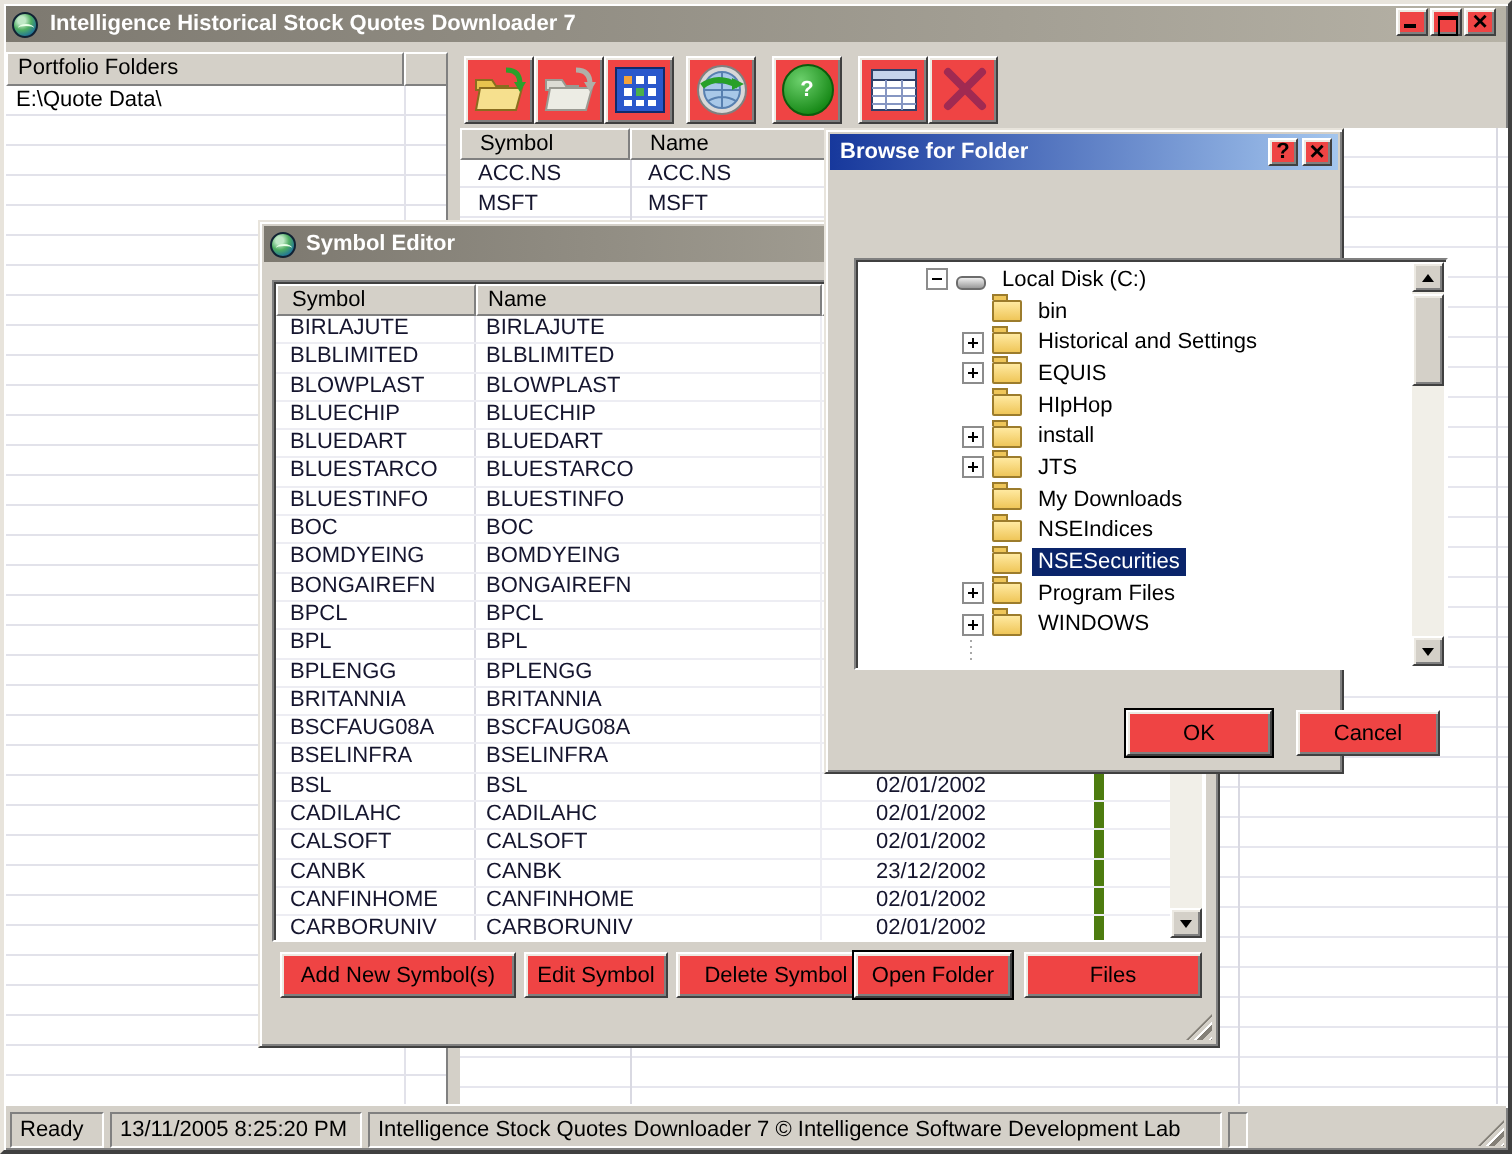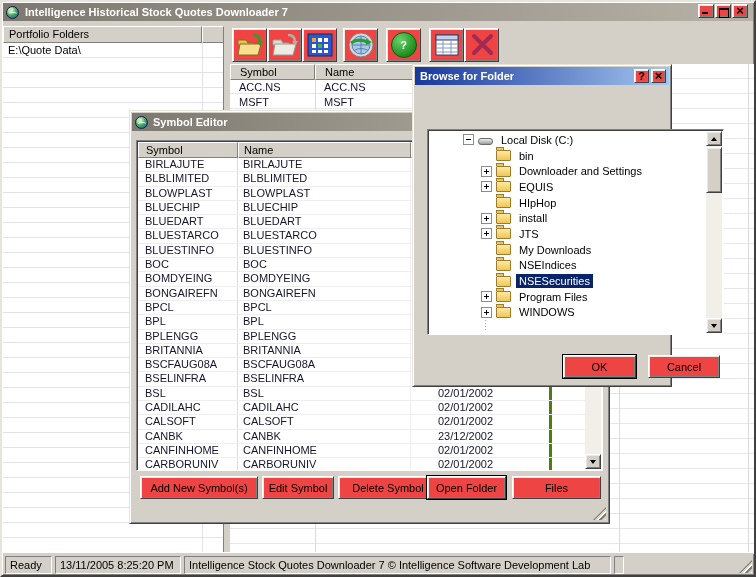--- a/index.html
+++ b/index.html
@@ -66,21 +66,21 @@
   
   #symbol-editor{position:absolute;left:127px;top:108px;width:481px;height:414px;}
   #se-titlebar{position:absolute;left:2px;top:2px;right:2px;height:18px;display:flex;align-items:center;gap:5px;padding-left:3px;}
   #se-table{position:absolute;left:6px;top:29px;width:467px;height:331px;background:#fff;
       border:1px solid;border-color:#808080 #fff #fff #808080;box-shadow:inset 1px 1px 0 #404040;overflow:hidden;}
   #se-header{position:absolute;left:1px;top:1px;right:17px;height:16px;display:flex;background:#d4d0c8;}
   #se-rows{position:absolute;left:1px;top:17px;right:17px;}
   .se-row{display:flex;height:14.3px;line-height:13.5px;font-size:11px;color:#15152e;border-bottom:1px solid #ededf3;}
   .se-row .c-sym{width:100px;padding-left:7px;border-right:1px solid #dcdce4;overflow:hidden;}
   .se-row .c-name{width:173px;padding-left:5px;border-right:1px solid #ededf3;overflow:hidden;}
-  .se-row .c-date{width:141px;padding-left:27px;border-right:3px solid #4d7c0f;overflow:hidden;}
+  .se-row .c-date{width:141px;padding-left:27px;border-right:5px solid #4d7c0f;overflow:hidden;}
   .se-btn{position:absolute;top:365px;height:23px;}
   #se-folderline{position:absolute;left:10px;top:409px;font-size:11px;white-space:nowrap;margin-top:32px;}
   .focus-ring{box-shadow:0 0 0 1px #000, inset 1px 1px 0 #ece9e2, inset -1px -1px 0 #808080;}
 
   
   .scrollbar{position:absolute;top:1px;bottom:1px;right:1px;width:16px;background:#f1efe8;}
   .sbtn{position:absolute;left:0;width:16px;height:15px;background:#d4d0c8;border:1px solid;border-color:#fff #404040 #404040 #fff;
       box-shadow:inset 1px 1px 0 #ece9e2, inset -1px -1px 0 #808080;display:flex;align-items:center;justify-content:center;}
   .arr-up::after{content:"";border-left:3px solid transparent;border-right:3px solid transparent;border-bottom:4px solid #000;}
   .arr-dn::after{content:"";border-left:3px solid transparent;border-right:3px solid transparent;border-top:4px solid #000;}
@@ -397,21 +397,21 @@
           <div class="tree-item lv1">
             <span class="texpand leaf"></span>
             <span class="ticon folder"></span>
             <span class="tlabel">bin</span>
           </div>
 
 
           <div class="tree-item lv1">
             <span class="texpand plus"></span>
             <span class="ticon folder"></span>
-            <span class="tlabel">Downloader and Settings</span>
+            <span class="tlabel">Historical and Settings</span>
           </div>
 
           <div class="tree-item lv1">
             <span class="texpand plus"></span>
             <span class="ticon folder"></span>
             <span class="tlabel">EQUIS</span>
           </div>
 
           <div class="tree-item lv1">
             <span class="texpand leaf"></span>

